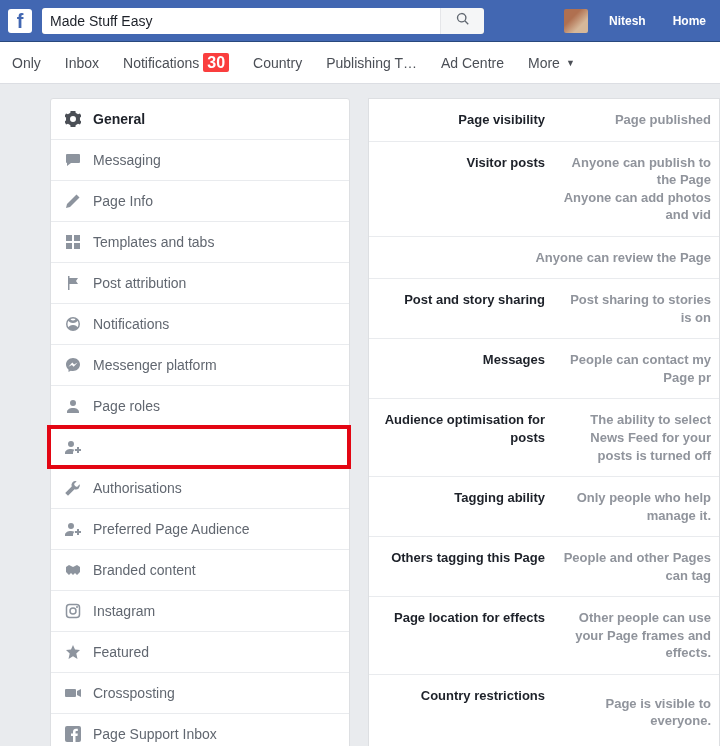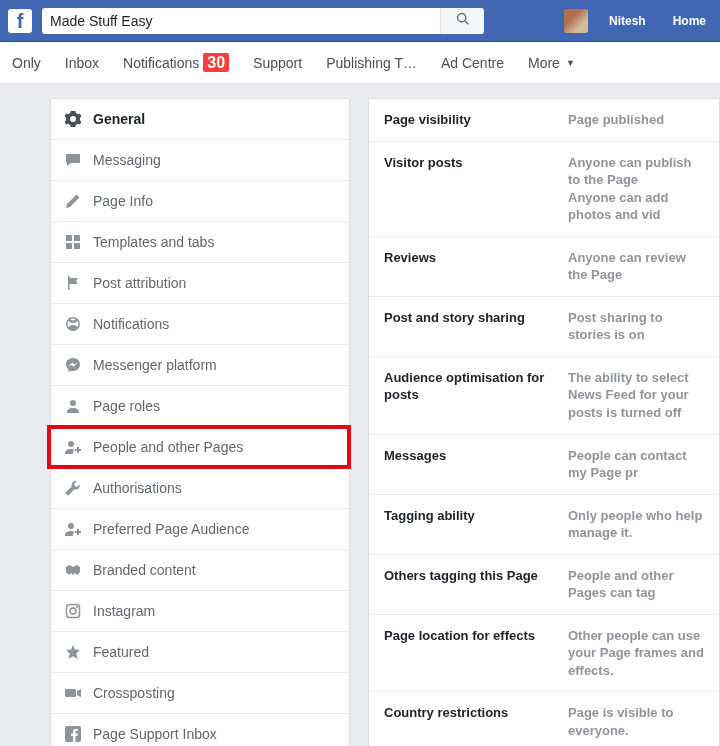--- a/index.html
+++ b/index.html
@@ -31,21 +31,21 @@
   .side-item:last-child { border-bottom:0; }
   .side-item.active { color:#1d2129; font-weight:bold; }
   .side-item .icon { width:16px; height:16px; display:inline-flex; align-items:center; justify-content:center; }
   .side-item .icon svg { width:16px; height:16px; fill:#8d949e; }
   .side-item.active .icon svg { fill:#4b4f56; }
   .side-item.highlight { position:relative; }
   .side-item.highlight::after { content:""; position:absolute; inset:-2px -2px -2px -4px; border:4px solid #e30613; pointer-events:none; }
 
   
   .settings { flex:1; background:#fff; border:1px solid #dddfe2; border-left:1px solid #dddfe2; }
-  .row { display:flex; gap:16px; padding:12px 15px; border-bottom:1px solid #e9ebee; font-size:13px; }
+  .row { display:flex; gap:16px; padding:12px 8px; border-bottom:1px solid #e9ebee; font-size:13px;text-align:right; }
   .row:last-child { border-bottom:0; }
   .row .label { width:168px; font-weight:bold; color:#1d2129; line-height:1.35; }
   .row .value { flex:1; color:#90949c; line-height:1.35;font-weight:bold; }
 </style>
 </head>
 <body>
 
 <div class="topbar">
   <div class="fb-logo">f</div>
   <div class="search-wrap">
@@ -65,21 +65,21 @@
   </div>
 </div>
 
 <div class="tabbar">
   <span class="tab">Only</span>
   <span class="tab">Inbox</span>
   <span class="tab">
     <span>Notifications</span>
     <span class="badge">30</span>
   </span>
-  <span class="tab">Support</span>
+  <span class="tab">Country</span>
   <span class="tab">Publishing T…</span>
   <span class="tab">Ad Centre</span>
   <span class="tab">
     <span>More</span>
       <span class="more-caret">▼</span>
   </span>
 </div>
 
 <div class="main">
   <div class="sidebar" id="sidebar">
@@ -146,21 +146,20 @@
           </svg>
         </span>
         <span>Page roles</span>
       </div>
       <div class="side-item highlight">
         <span class="icon">
           <svg viewBox="0 0 16 16">
             <path d="M6 8a3 3 0 100-6 3 3 0 000 6zm-6 6c0-2.5 2.7-4 6-4 1.3 0 2.5.23 3.5.65A3.99 3.99 0 008 14v1H0v-1zm12-6h2v2h2v2h-2v2h-2v-2h-2v-2h2V8z"></path>
           </svg>
         </span>
-        <span>People and other Pages</span>
       </div>
       <div class="side-item">
         <span class="icon">
           <svg viewBox="0 0 16 16">
             <path d="M14.7 4.3a4 4 0 01-5.2 5L3 15.8 0.2 13 6.7 6.5a4 4 0 015-5.2L9 4l1 2 2 1 2.7-2.7z"></path>
           </svg>
         </span>
         <span>Authorisations</span>
       </div>
       <div class="side-item">
@@ -219,45 +218,44 @@
       <div class="row">
         <div class="label">Page visibility</div>
         <div class="value" style="white-space: pre-line;">Page published</div>
       </div>
       <div class="row">
         <div class="label">Visitor posts</div>
         <div class="value" style="white-space: pre-line;">Anyone can publish to the Page
 Anyone can add photos and vid</div>
       </div>
       <div class="row">
-        <div class="label">Reviews</div>
         <div class="value" style="white-space: pre-line;">Anyone can review the Page</div>
       </div>
       <div class="row">
         <div class="label">Post and story sharing</div>
         <div class="value" style="white-space: pre-line;">Post sharing to stories is on</div>
       </div>
       <div class="row">
+        <div class="label">Messages</div>
+        <div class="value" style="white-space: pre-line;">People can contact my Page pr</div>
+      </div>
+      <div class="row">
         <div class="label">Audience optimisation for posts</div>
         <div class="value" style="white-space: pre-line;">The ability to select News Feed for your posts is turned off</div>
       </div>
       <div class="row">
-        <div class="label">Messages</div>
-        <div class="value" style="white-space: pre-line;">People can contact my Page pr</div>
-      </div>
-      <div class="row">
         <div class="label">Tagging ability</div>
         <div class="value" style="white-space: pre-line;">Only people who help manage it.</div>
       </div>
       <div class="row">
         <div class="label">Others tagging this Page</div>
         <div class="value" style="white-space: pre-line;">People and other Pages can tag</div>
       </div>
       <div class="row">
         <div class="label">Page location for effects</div>
         <div class="value" style="white-space: pre-line;">Other people can use your Page frames and effects.</div>
       </div>
       <div class="row">
         <div class="label">Country restrictions</div>
-        <div class="value" style="white-space: pre-line;">Page is visible to everyone.</div>
+        <div class="value" style="white-space: pre-line; margin-top: 8px;">Page is visible to everyone.</div>
       </div>
     </div>
 </div>
 
 </body></html>

